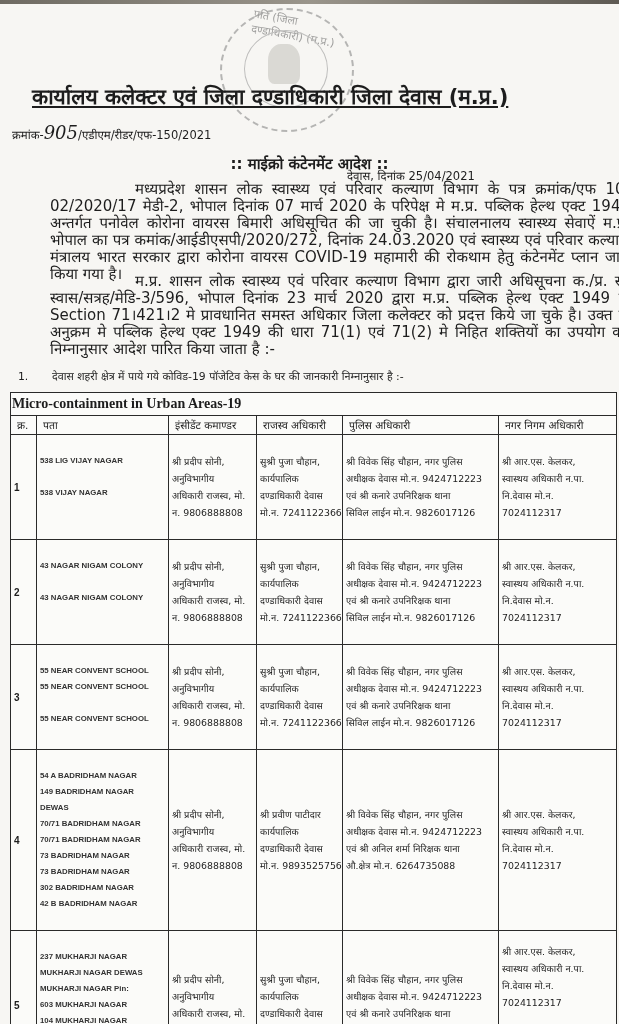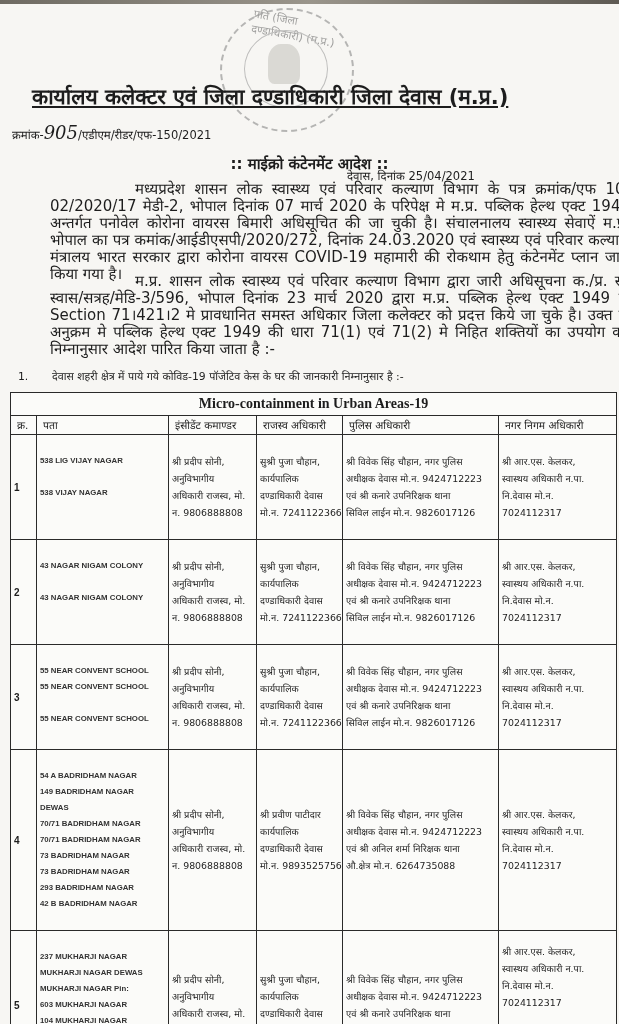--- a/index.html
+++ b/index.html
@@ -67,21 +67,21 @@
   table.mc td, table.mc th {
     border: 1.5px solid #2a2a2a;
     vertical-align: top; padding: 18px 3px;
     font-size: 9.4px; line-height: 17px;
     font-weight: normal; text-align: left;
     overflow: hidden;
   }
   table.mc th.caption {
     font-family: "Liberation Serif", serif;
     font-weight: bold; font-size: 14px; line-height: 20px;
-    text-align: center; padding: 1px;
+    padding: 1px;
   }
   table.mc tr.head th {
     font-size: 10.5px; line-height: 16px; padding: 1px 6px;
   }
   table.mc td.sn {
     vertical-align: middle; font-weight: bold; font-size: 10px;
     font-family: "Liberation Sans", sans-serif;
   }
   table.mc td.addr {
     font-family: "Liberation Sans", sans-serif; font-weight: bold;
@@ -244,21 +244,21 @@
   <tr style="height:152px">
     <td class="sn">4</td>
     <td class="addr">
       <span class="a">54 A BADRIDHAM NAGAR</span>
       <span class="a">149 BADRIDHAM NAGAR</span>
       <span class="a">DEWAS</span>
       <span class="a">70/71  BADRIDHAM NAGAR</span>
       <span class="a">70/71 BADRIDHAM NAGAR</span>
       <span class="a">73 BADRIDHAM NAGAR</span>
       <span class="a">73 BADRIDHAM NAGAR</span>
-      <span class="a">293 BADRIDHAM NAGAR</span>
+      <span class="a">302 BADRIDHAM NAGAR</span>
       <span class="a">42 B BADRIDHAM NAGAR</span>
     </td>
     <td class="mid">
       <span class="cellline">श्री प्रदीप सोनी,</span>
       <span class="cellline">अनुविभागीय</span>
       <span class="cellline">अधिकारी राजस्व, मो.</span>
       <span class="cellline">न. 9806888808</span>
     </td>
     <td class="mid">
       <span class="cellline">श्री प्रवीण पाटीदार</span>

